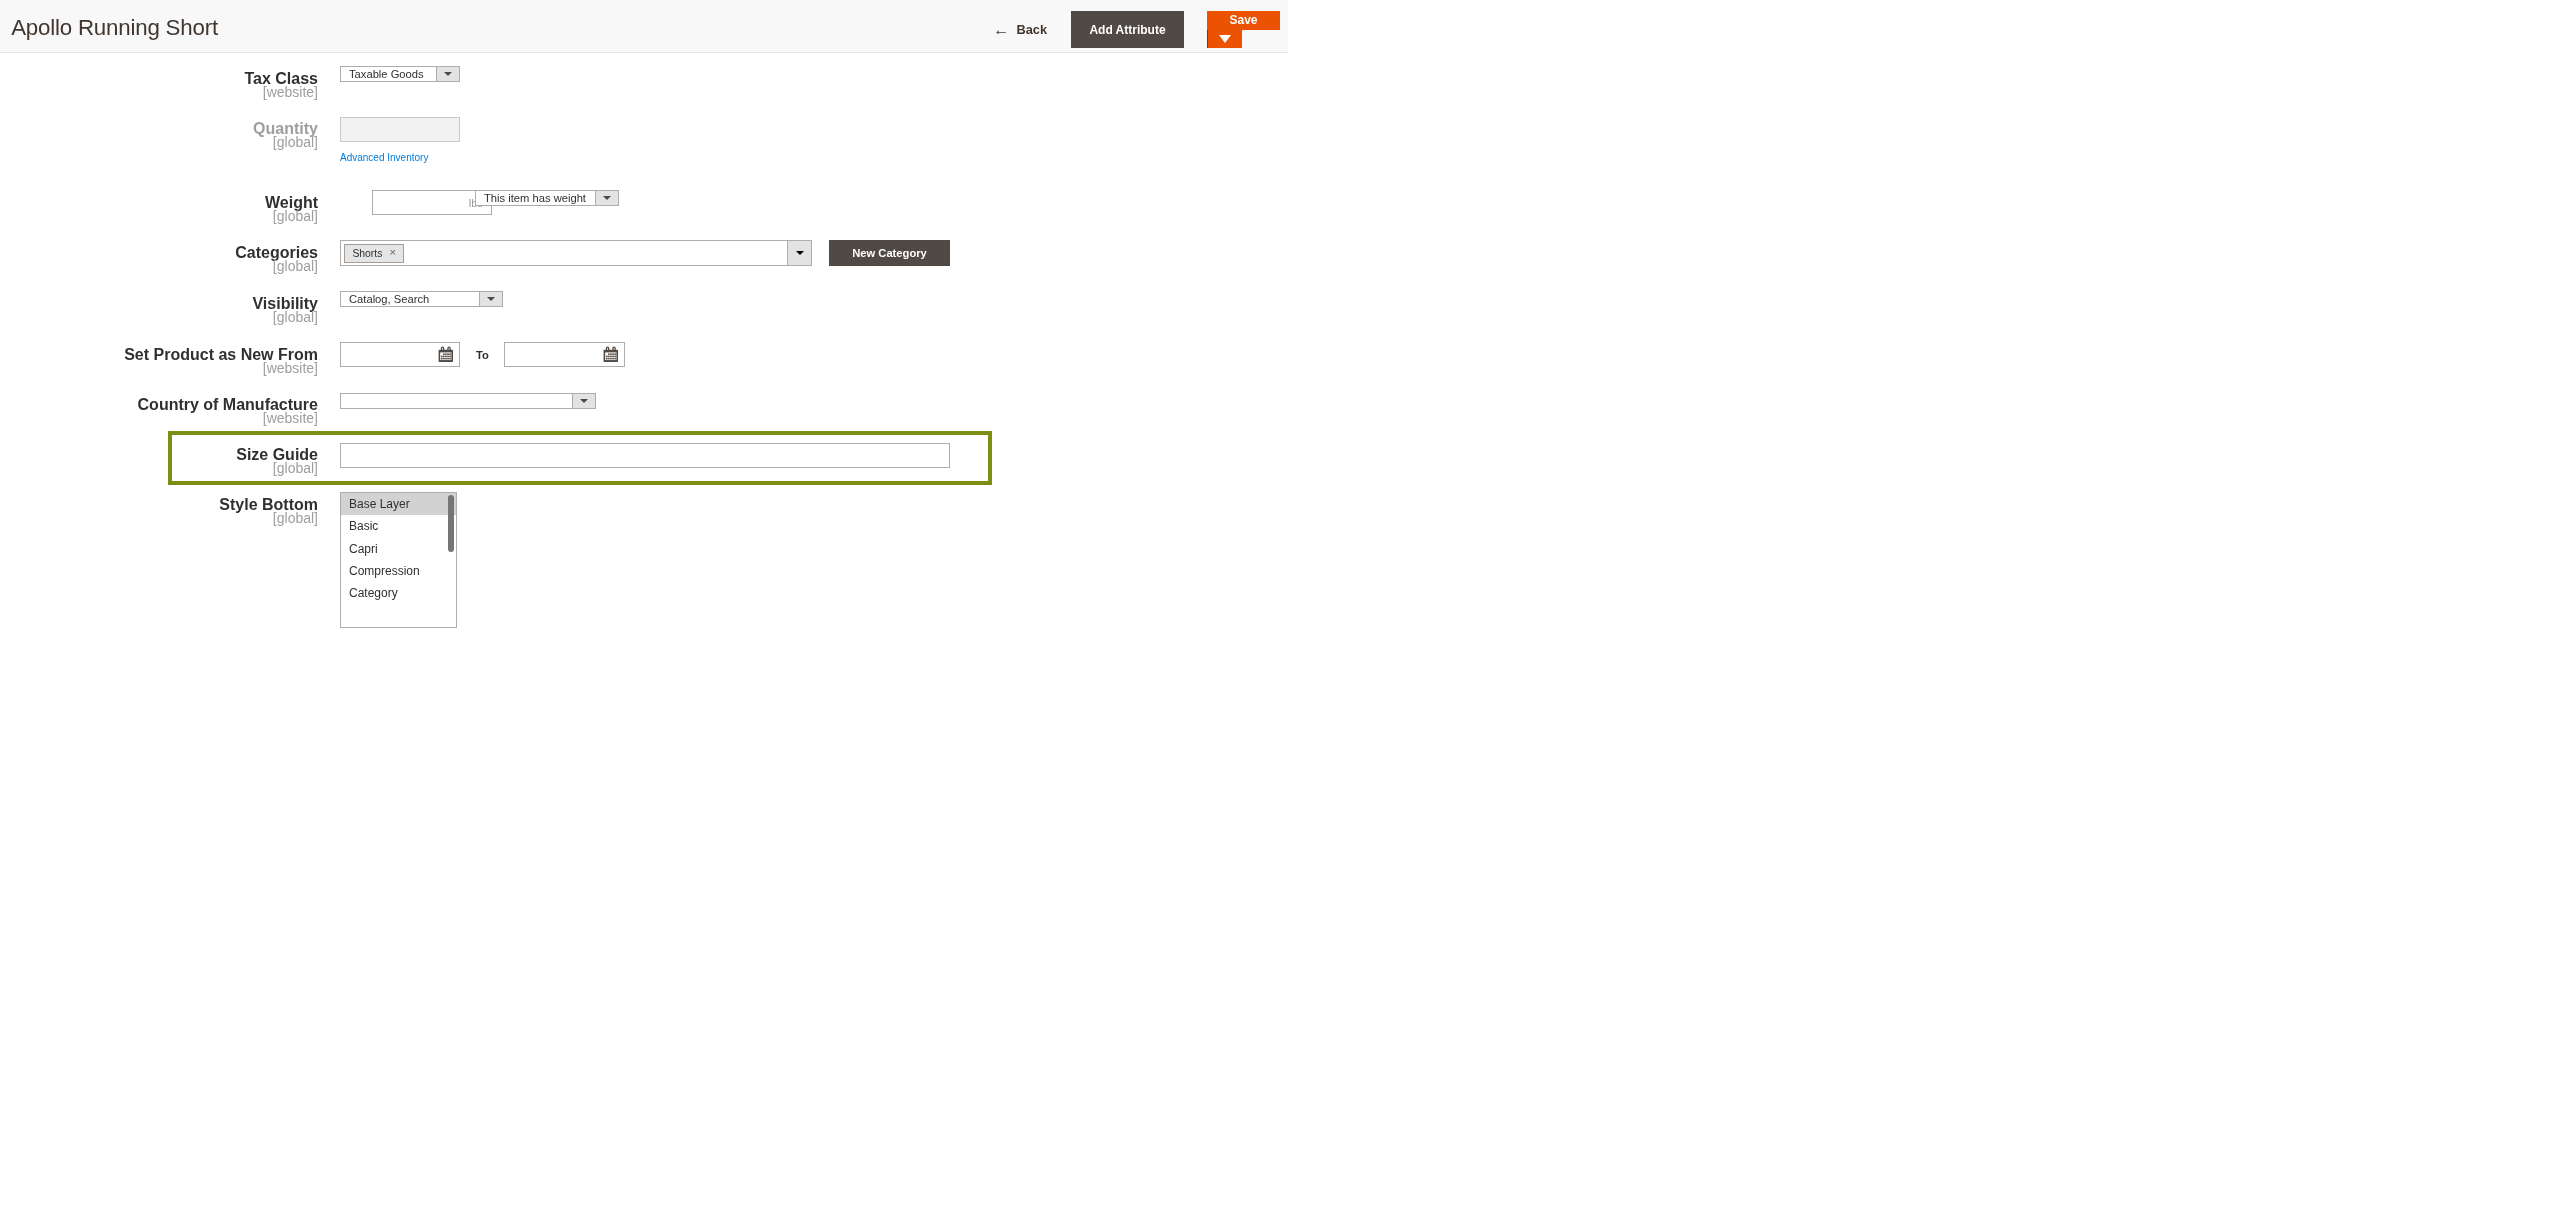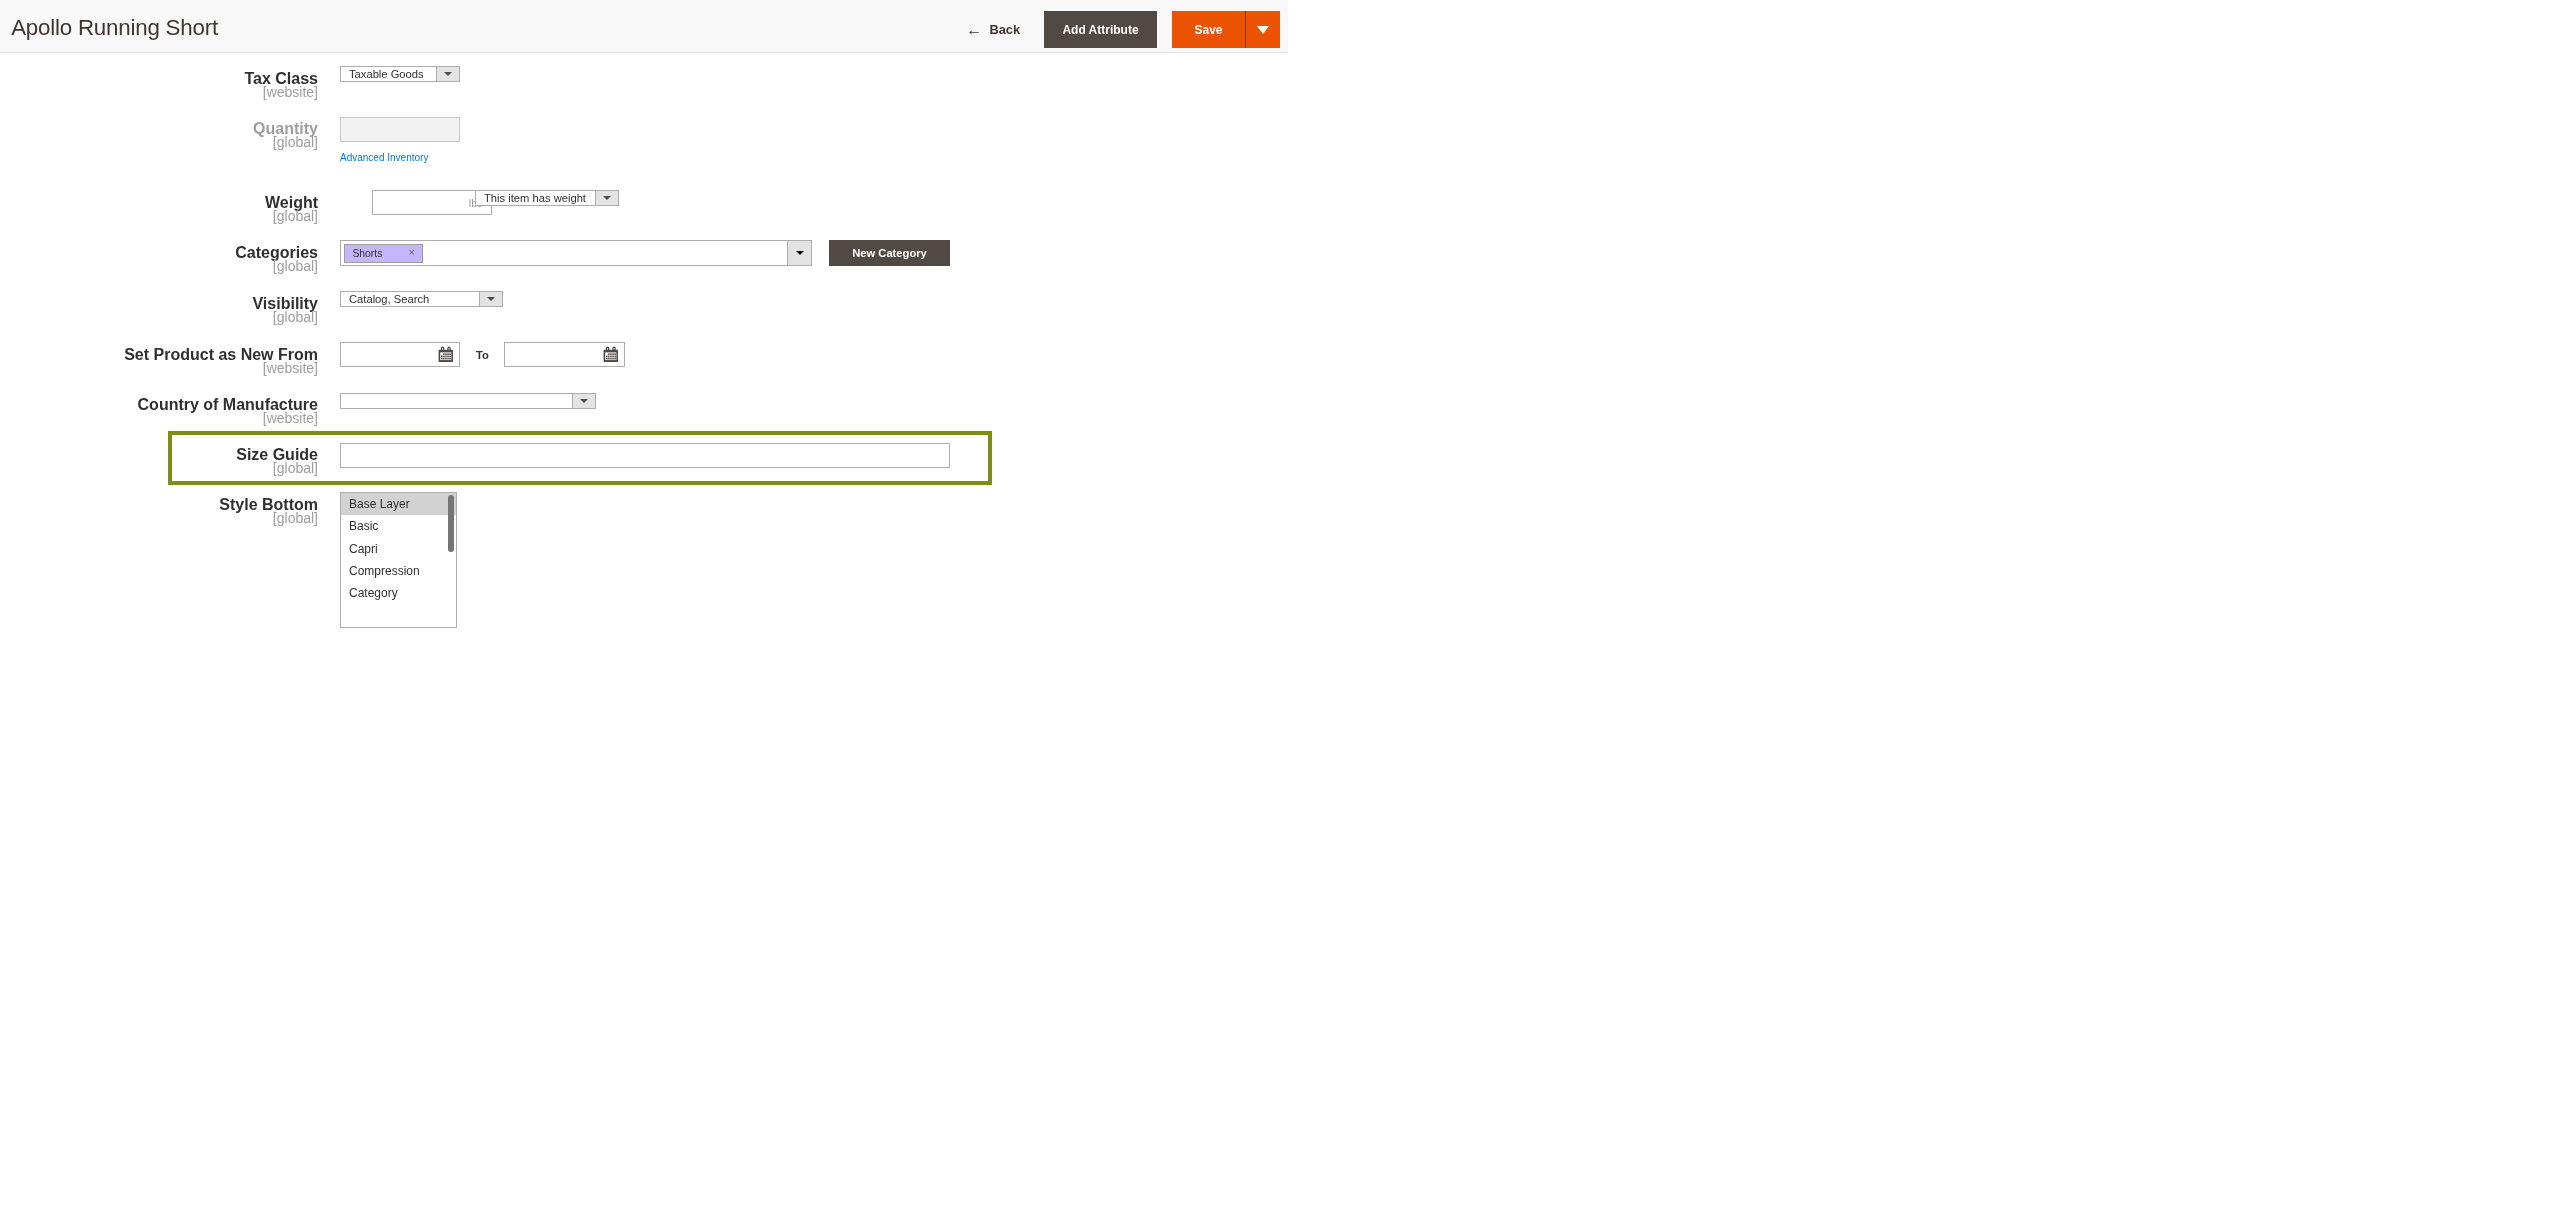--- a/index.html
+++ b/index.html
@@ -12,21 +12,21 @@
   .page-title{ position:absolute; left:11.2px; top:15px; font-size:22.3px; font-weight:300;
     color:#41362f; letter-spacing:-0.2px; }
   .header-actions{ position:absolute; right:8px; top:11.2px; height:37px;
     display:flex; align-items:center; }
   .back-btn{ display:flex; align-items:center; gap:7.2px; margin-right:24px;
     color:#41362f; font-size:12.8px; font-weight:600; cursor:pointer; }
   .back-arrow{ font-size:16px; font-weight:400; line-height:1; }
   .btn-dark{ height:37px; padding:0 18.4px; background:#514943; color:#fff;
     border:none; font-size:12px; font-weight:600; cursor:pointer;
     font-family:inherit; }
-  .save-group{ display:flex; height:37px; margin-left:15px; }
+  .save-group{ display:flex; height:37px; margin-left:23px;flex-direction:column; }
   .btn-save{ width:73px; height:37px; background:#eb5202; color:#fff; border:none;
     font-size:12px; font-weight:600; cursor:pointer; font-family:inherit; }
   .btn-save-arrow{ width:35px; height:37px; background:#eb5202; border:none;
     border-left:0.8px solid rgba(0,0,0,.4); cursor:pointer;
     display:flex; align-items:center; justify-content:center; }
   .tri-white{ width:0; height:0; border-left:6.4px solid transparent;
     border-right:6.4px solid transparent; border-top:8px solid #fff; }
 
   
   .fld-label{ position:absolute; left:0; width:318px; text-align:right; }
@@ -63,21 +63,21 @@
   .date-input input{ flex:1; min-width:0; border:none; height:100%; padding:0 3.2px 0 7.2px;
     font-size:11.2px; font-family:inherit; }
   .date-input .cal{ margin-right:4px; display:flex; cursor:pointer; }
   .to-label{ position:absolute; font-size:11.2px; font-weight:600; color:#303030; }
 
   
   .multisel{ position:absolute; left:340px; top:240px; width:472px; height:26px;
     border:0.8px solid #adadad; background:#fff; display:flex; align-items:stretch; }
   .chip-area{ flex:1; display:flex; align-items:center; padding-left:3.2px; }
   .chip{ display:flex; align-items:center; height:19px; padding:0 7.2px;
-    background:#c4b5fd; border:0.8px solid #a79d95; font-size:10.4px; color:#303030;gap:19px; }
+    background:#e5e5e5; border:0.8px solid #a79d95; font-size:10.4px; color:#303030; }
   .chip .x{ margin-left:7.2px; color:#666; font-size:11.2px; cursor:pointer; line-height:1; }
   .multisel .sel-arrow{ width:24px; background:#e3e3e3; border-left:0.8px solid #adadad;
     display:flex; align-items:center; justify-content:center; cursor:pointer; }
 
   
   .highlight-box{ position:absolute; left:168px; top:431px; width:824px; height:54px;
     border:4px solid #7e8e15; background:transparent; pointer-events:none; }
 
   
   .listbox{ position:absolute; left:340px; top:492px; width:117px; height:136px;

